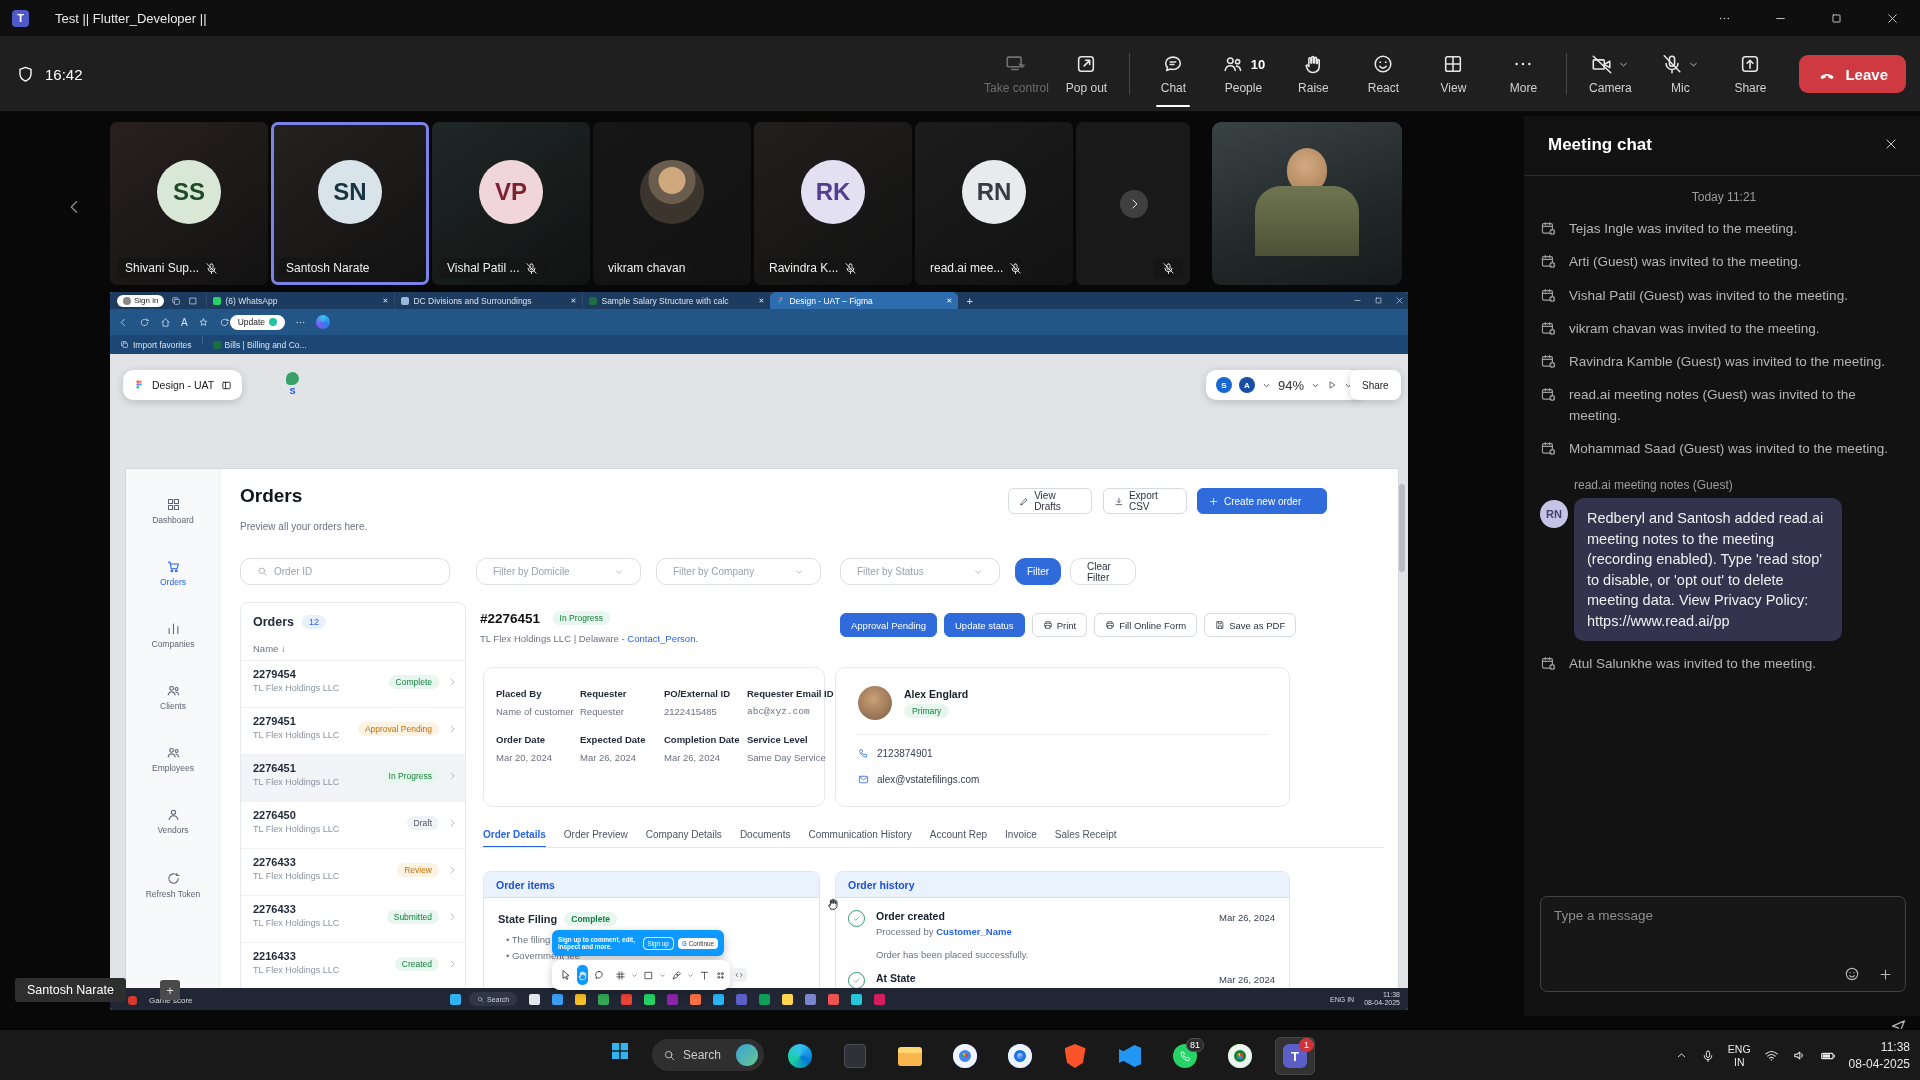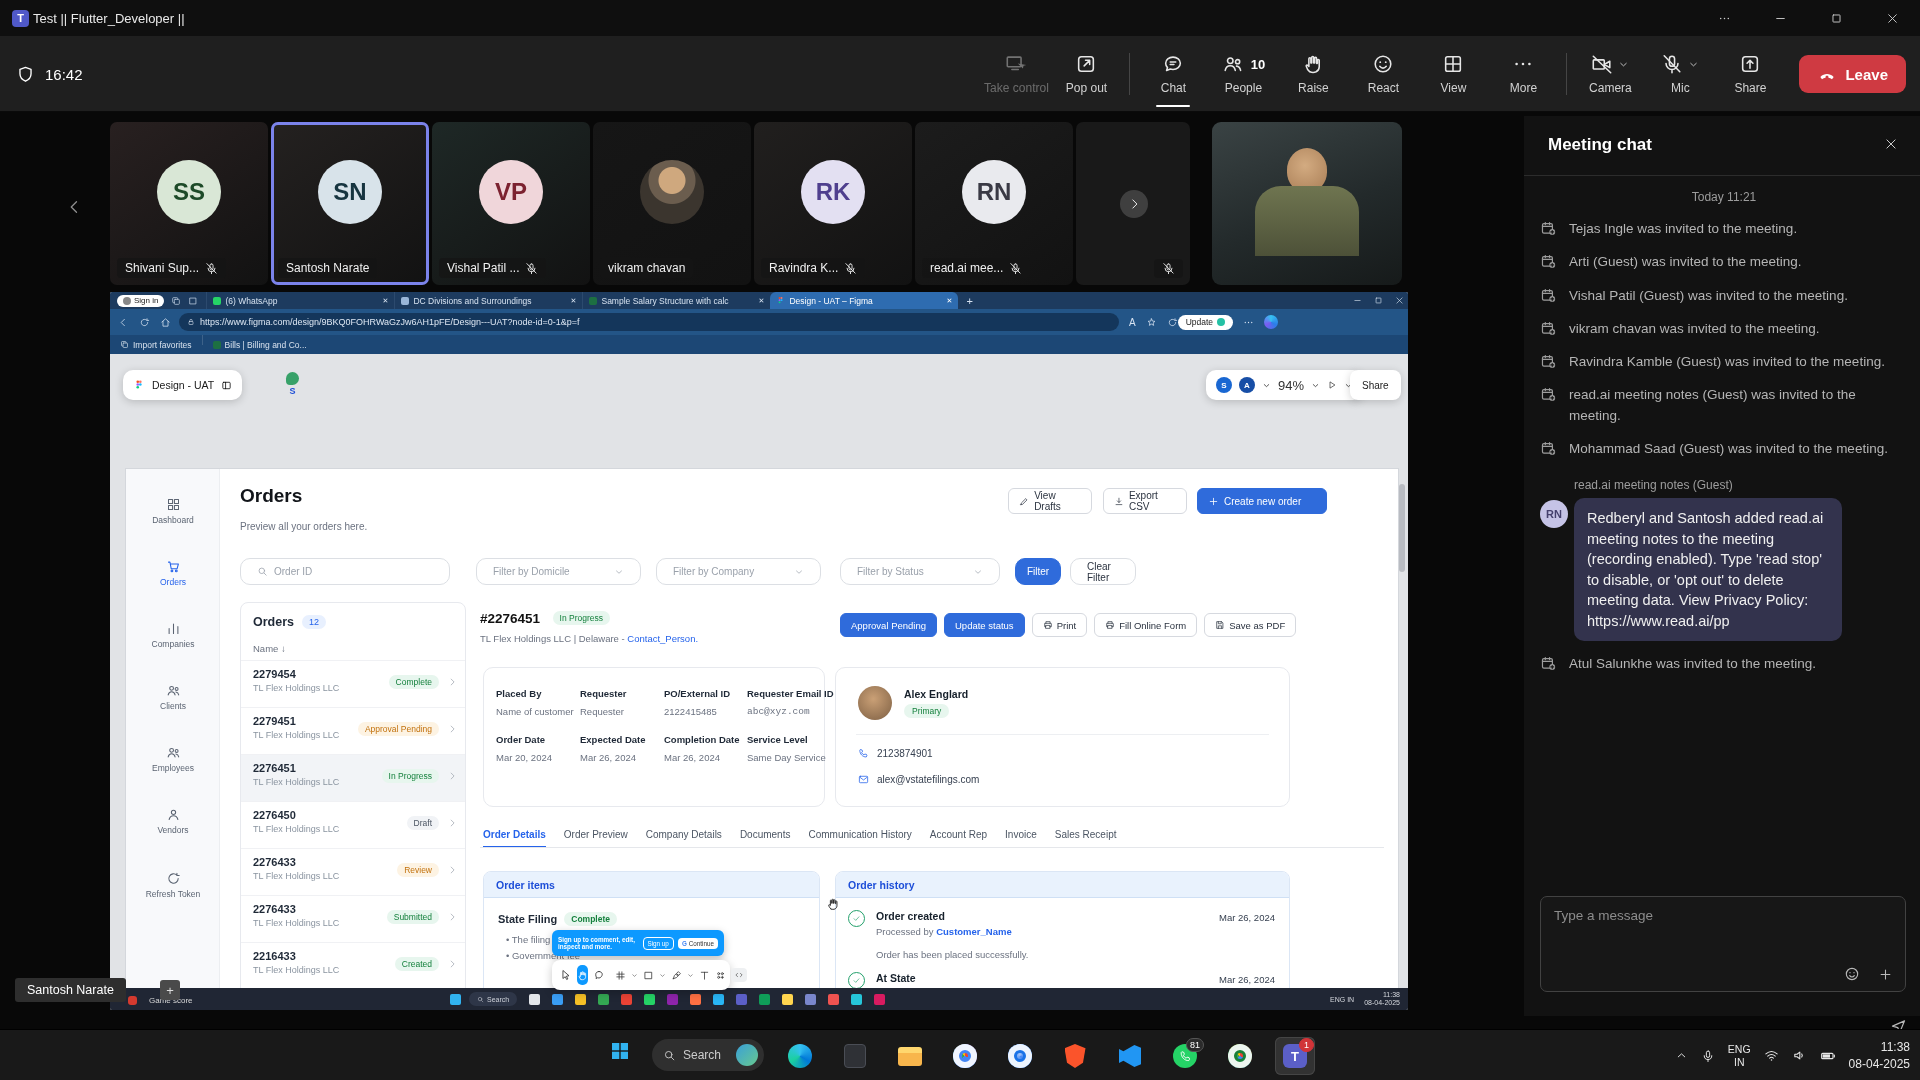--- a/index.html
+++ b/index.html
@@ -2,21 +2,21 @@
 <html><head>
 <meta charset="utf-8">
 <style>
   html,body{margin:0;padding:0;background:#000;}
   *{box-sizing:border-box;font-family:"Liberation Sans","DejaVu Sans",sans-serif;}
   #screen{position:relative;width:1920px;height:1080px;overflow:hidden;background:#000;}
   svg{display:block;}
   
   .titlebar{position:absolute;left:0;top:0;width:1920px;height:36px;background:#0f0f0f;display:flex;align-items:center;}
   .tlogo{width:17px;height:17px;margin-left:12px;border-radius:4px;background:#5059c9;color:#fff;font-size:11px;font-weight:bold;display:flex;align-items:center;justify-content:center;}
-  .ttitle{color:#e9e9e9;font-size:13px;margin-left:4px;}
+  .ttitle{color:#e9e9e9;font-size:13px;margin-left:26px;}
   .tctrls{position:absolute;right:0;top:0;height:36px;display:flex;align-items:center;}
   .tctrl{width:56px;height:36px;display:flex;align-items:center;justify-content:center;color:#cfcfcf;}
   
   .meetbar{position:absolute;left:0;top:36px;width:1920px;height:76px;background:#1f1f1f;border-bottom:1px solid #0a0a0a;}
   .timerwrap{position:absolute;left:16px;top:0;height:76px;display:flex;align-items:center;gap:10px;color:#fff;font-size:15px;}
   #meet-controls{position:absolute;right:14px;top:0;height:76px;display:flex;align-items:center;gap:8px;}
   .mbtn{display:flex;flex-direction:column;align-items:center;justify-content:center;width:62px;height:70px;color:#e6e6e6;position:relative;border-radius:6px;}
   .mbtn .lbl{font-size:12px;color:#d2d2d2;margin-top:6px;white-space:nowrap;}
   .mbtn.disabled{opacity:.42;}
   .mbtn .irow{display:flex;align-items:center;gap:5px;}
@@ -498,27 +498,20 @@
               <svg viewBox="0 0 24 24" width="11" height="11" fill="none" stroke="currentColor" stroke-width="1.7" stroke-linecap="round" stroke-linejoin="round">
                 <path d="M19 12a7 7 0 11-2-4.9M17.5 3.8v3.6h3.6"></path>
               </svg>
             </span>
             <span>
               <svg viewBox="0 0 24 24" width="11" height="11" fill="none" stroke="currentColor" stroke-width="1.7" stroke-linecap="round" stroke-linejoin="round">
                 <path d="M4 11l8-7 8 7M6.5 9.5V20h11V9.5"></path>
               </svg>
             </span>
           </span>
-        <div class="urlpill">
-          <span id="lockic"><span><svg viewBox="0 0 24 24" width="8" height="8" fill="none" stroke="currentColor" stroke-width="1.7" stroke-linecap="round" stroke-linejoin="round">
-                  <rect x="6" y="10.5" width="12" height="9" rx="1.5"></rect>
-                  <path d="M8.5 10.5V7.5a3.5 3.5 0 017 0v3"></path>
-                </svg></span></span>
-          <span>https://www.figma.com/design/9BKQ0FOHRWaGzJw6AH1pFE/Design---UAT?node-id=0-1&amp;p=f</span>
-        </div>
         <span class="urlicons" id="urlicons">
             <span style="font-size: 10px;">A</span>
             <span>
               <svg viewBox="0 0 24 24" width="11" height="11" fill="none" stroke="currentColor" stroke-width="1.7" stroke-linecap="round" stroke-linejoin="round">
                 <path d="M12 4l2.3 5 5.2.5-4 3.6 1.2 5.2L12 15.5l-4.7 2.8L8.5 13l-4-3.6 5.2-.5z"></path>
               </svg>
             </span>
             <span>
               <svg viewBox="0 0 24 24" width="11" height="11" fill="none" stroke="currentColor" stroke-width="1.7" stroke-linecap="round" stroke-linejoin="round">
                 <path d="M19 12a7 7 0 11-2-4.9M17.5 3.8v3.6h3.6"></path>

